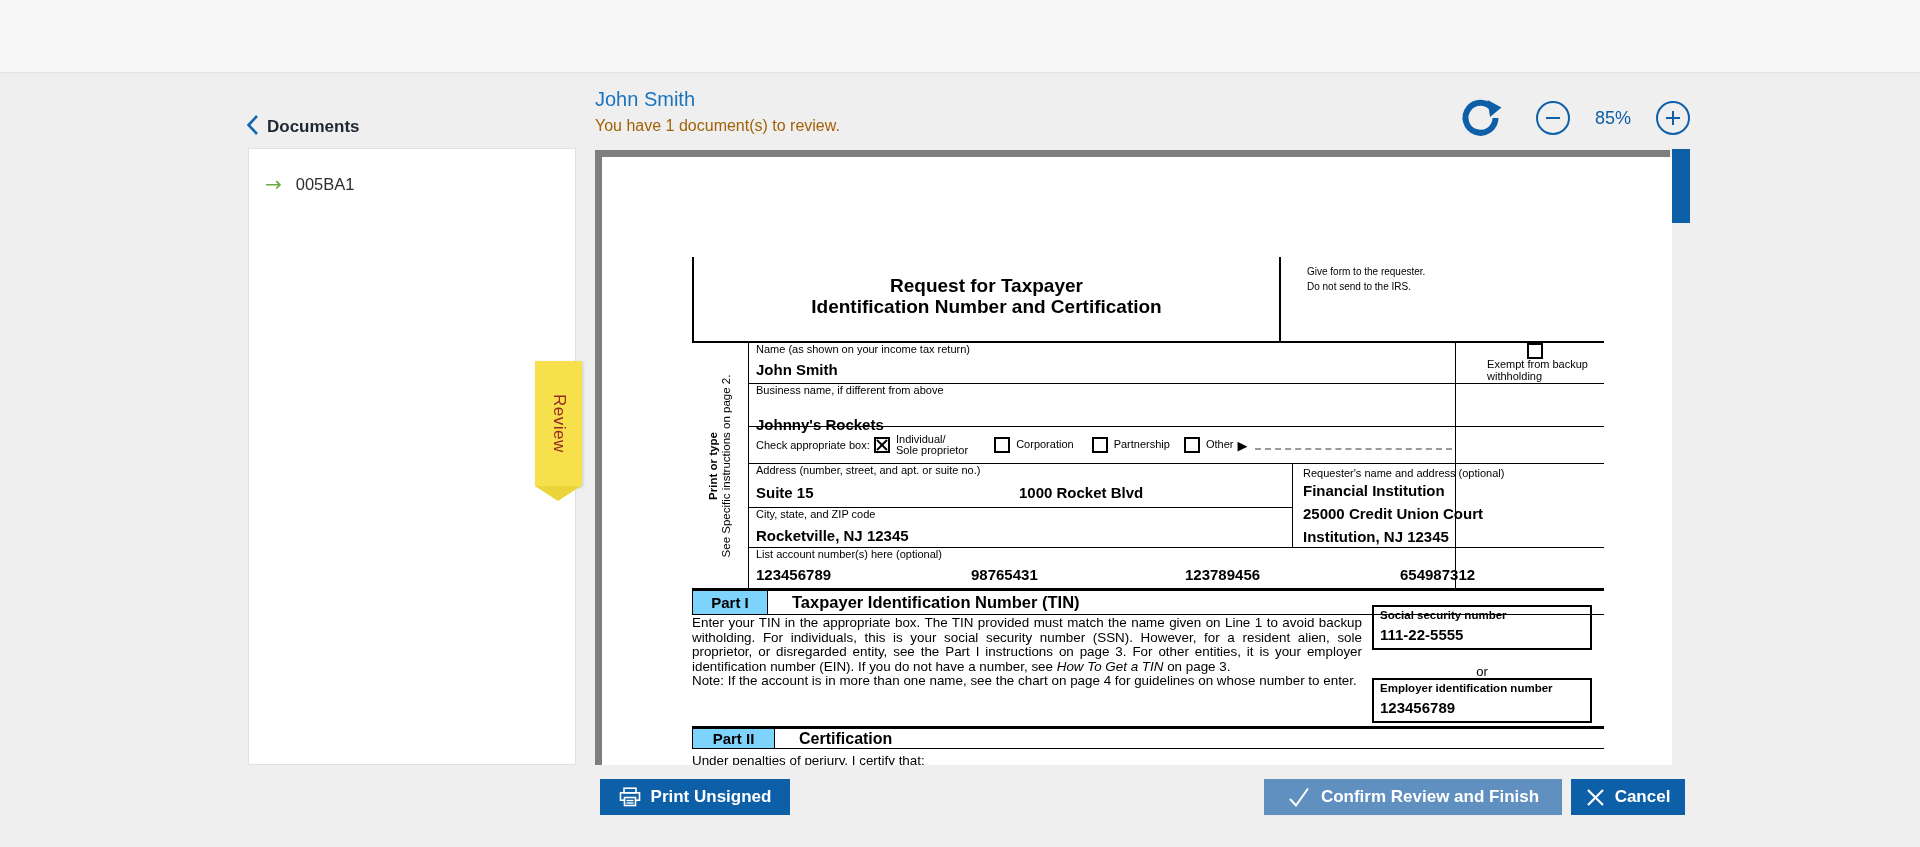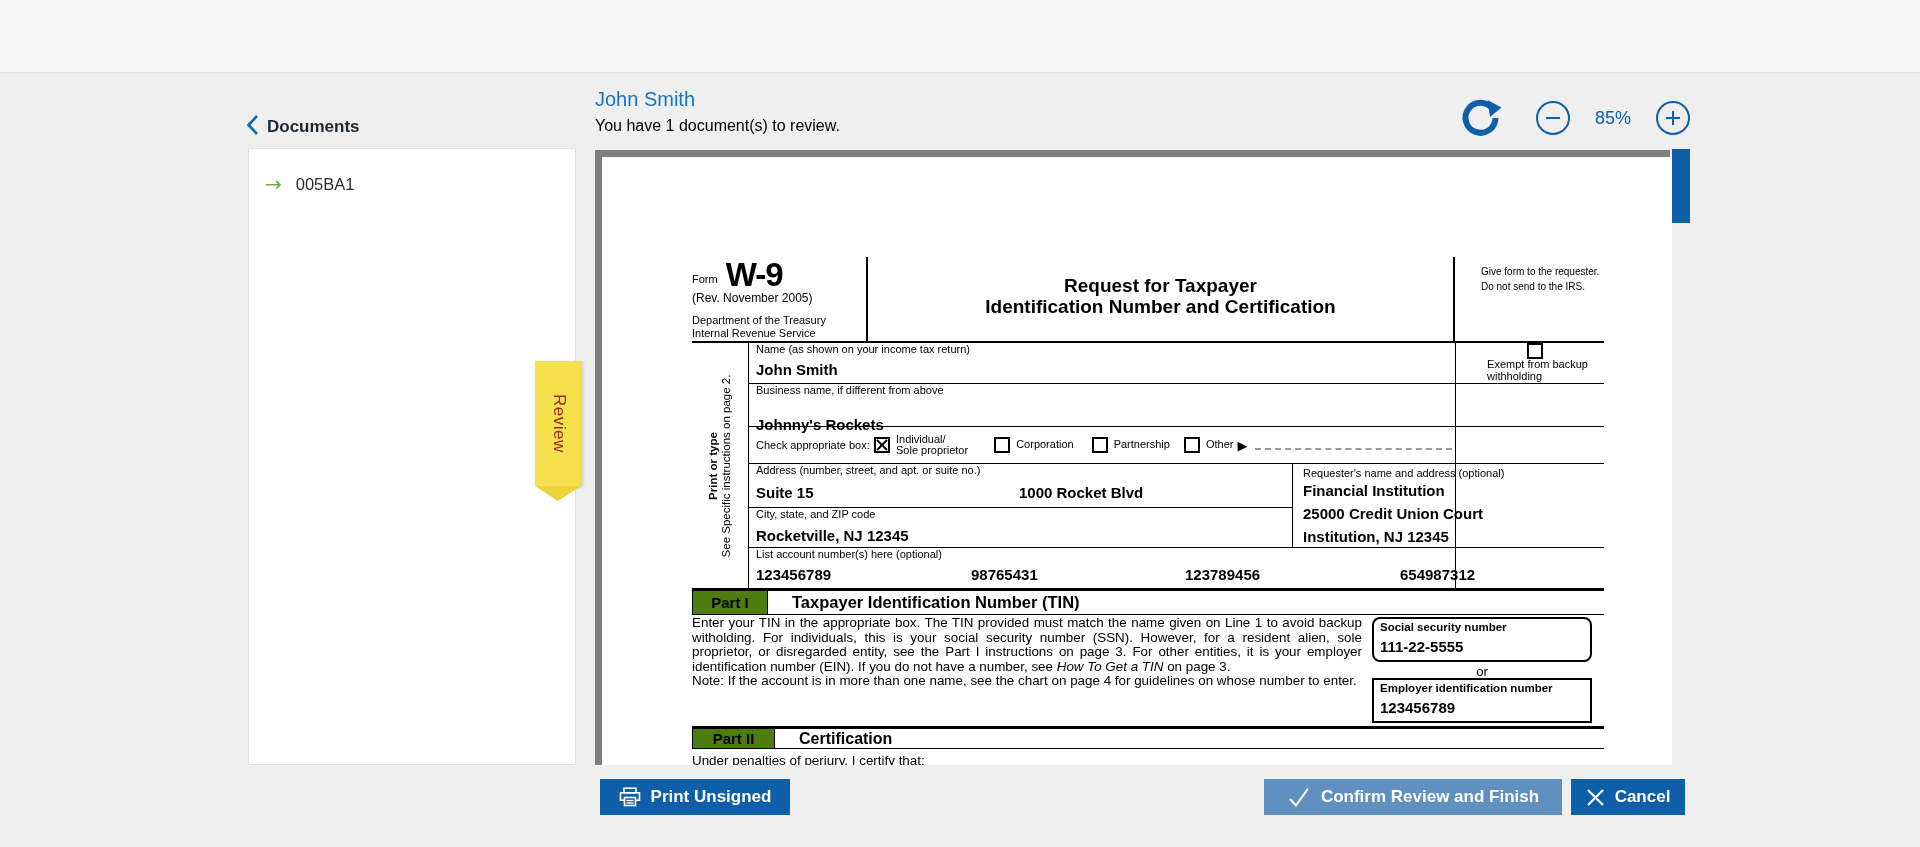--- a/index.html
+++ b/index.html
@@ -8,21 +8,21 @@
   .glyph { font-family:"DejaVu Sans", sans-serif; }
 
   .top-strip { position:absolute; left:0; top:0; width:1920px; height:73px; background:#f6f6f6; border-bottom:1px solid #e4e4e4; }
 
   
   .back { position:absolute; left:246px; top:114px; display:flex; align-items:center; gap:8px; cursor:pointer; }
   .back-label { font-size:17px; font-weight:700; color:#1f2733; }
 
   
   .patron-name { position:absolute; left:595px; top:88px; font-size:20px; color:#1a73bd; }
-  .patron-sub { position:absolute; left:595px; top:117px; font-size:16px; color:#000000; }
+  .patron-sub { position:absolute; left:595px; top:117px; font-size:16px; color:#a16207; }
 
   
   .controls { position:absolute; left:1460px; top:98px; display:flex; align-items:center; }
   .refresh-btn { width:42px; height:40px; cursor:pointer; }
   .circle-btn { width:34px; height:34px; border:2px solid #0d5fa8; border-radius:50%; display:flex; align-items:center; justify-content:center; cursor:pointer; background:transparent; }
   .zoom-out { margin-left:34px; }
   .zoom-level { width:86px; text-align:center; font-size:18px; color:#0d5fa8; }
   .controls svg { display:block; }
 
   
@@ -76,32 +76,32 @@
   .row-addr .f-value { top:20px; }
   .row-city { height:40px; position:relative; border-bottom:1px solid #000; padding-left:7px; }
   .row-city .f-value { top:19px; }
   .requester-cell { position:absolute; left:543px; top:121px; width:312px; height:84px; border-left:1px solid #000; padding:3px 0 0 10px; }
   .req-line { font-size:15px; font-weight:700; line-height:23px; }
   .req-line:first-of-type { margin-top:3px; }
   .row-acct { height:40px; position:relative; padding-left:7px; }
   .acct-num { position:absolute; top:18px; font-size:15px; font-weight:700; }
 
   .part-header { left:90px; width:912px; border-top:3px solid #000; border-bottom:1px solid #000; display:flex; align-items:stretch; }
-  .part-box { background:#4d7c0f; border-left:1px solid #000; border-right:1px solid #000; font-size:15px; font-weight:700; display:flex; align-items:center; justify-content:center; }
+  .part-box { background:#7dd3fc; border-left:1px solid #000; border-right:1px solid #000; font-size:15px; font-weight:700; display:flex; align-items:center; justify-content:center; }
   .p1-box { width:76px; } .p2-box { width:83px; }
   .part-title { font-size:16.5px; font-weight:700; margin-left:24px; align-self:center; }
   .part1-header { top:431px; height:27px; }
   .part2-header { top:569px; height:23px; }
 
   .part1-body { left:90px; top:459px; width:670px; font-size:13.4px; line-height:14.6px; text-align:justify; }
   .it { font-style:italic; }
   .tin-note { text-align:left; }
 
   .tin-box { left:770px; width:220px; height:45px; border:2px solid #000; padding:2px 0 0 6px; }
-  .ssn-box { top:460px;border-radius:8px; } .ein-box { top:521px; }
+  .ssn-box { top:448px; } .ein-box { top:521px; }
   .tin-lab { font-size:11.5px; font-weight:700; }
   .tin-val { font-size:15px; font-weight:700; margin-top:5px; }
   .or-text { left:770px; top:507px; width:220px; text-align:center; font-size:13px; }
 
   .part2-body { left:90px; top:596px; font-size:13.4px; }
 
   
   .review-tab { position:absolute; left:535px; top:361px; width:47px; height:125px; background:#f6e14c; display:flex; align-items:center; justify-content:center; cursor:pointer; box-shadow:1px 1px 3px rgba(0,0,0,0.15); }
   .review-text { writing-mode:vertical-rl; font-size:17px; color:#9a2a1f; letter-spacing:0.5px; }
   .review-tail { position:absolute; left:535px; top:486px; width:0; height:0; border-left:23.5px solid transparent; border-right:23.5px solid transparent; border-top:15px solid #e9d539; }
@@ -162,31 +162,20 @@
   </div>
 </div>
 
 <div class="viewer-top"></div>
 <div class="viewer-left"></div>
 <div class="scroll-thumb"></div>
 
 <div class="doc">
 
   <div class="f-abs form-header">
-    <div class="fh-left">
-      <div style="display:flex; align-items:flex-end; gap:8px;">
-        <span class="fh-formword" style="padding-bottom:3px;">Form</span>
-        <span class="fh-number">W-9</span>
-      </div>
-      <div class="fh-rev">(Rev. November 2005)</div>
-      <div class="fh-dept">
-        <div>Department of the Treasury</div>
-        <div>Internal Revenue Service</div>
-      </div>
-    </div>
     <div class="fh-center">
       <div class="fh-title">Request for Taxpayer</div>
       <div class="fh-title">Identification Number and Certification</div>
     </div>
     <div class="fh-right">Give form to the requester. Do not send to the IRS.</div>
   </div>
 
   <div class="f-abs form-strip">
     <div class="strip-text">
       <div class="strip-bold">Print or type</div>

